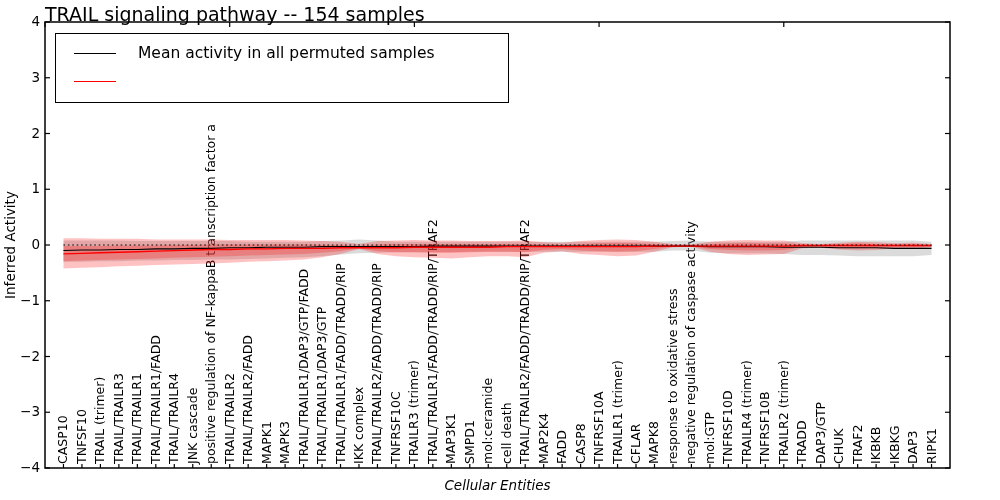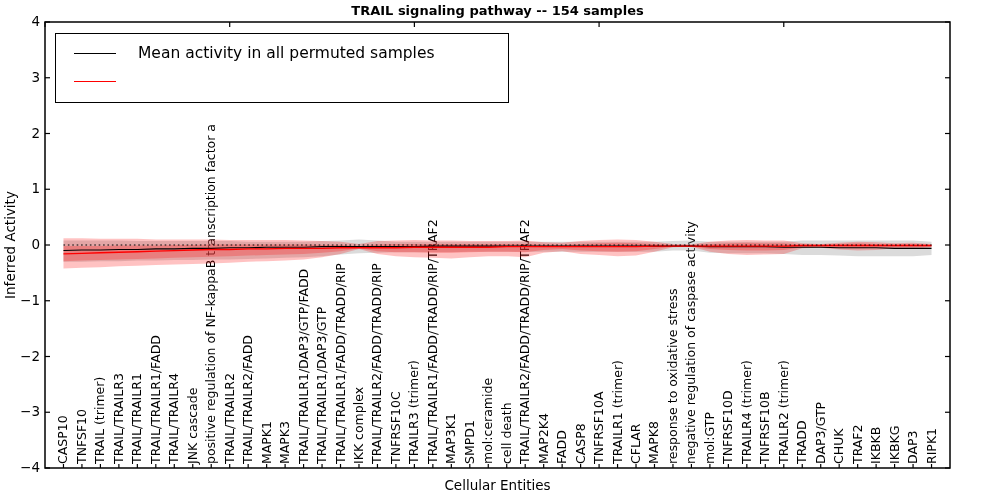--- a/index.html
+++ b/index.html
@@ -1,21 +1,21 @@
 <!DOCTYPE html>
 <html><head>
 <meta charset="utf-8">
 <style>
   html,body{margin:0;padding:0;background:#fff;}
   #figure{position:relative;width:1000px;height:500px;background:#ffffff;
           font-family:"DejaVu Sans",sans-serif;color:#000;overflow:hidden;}
-  #chart-title{position:absolute;left:45px;top:3px;width:905px;text-align:center;
-               font-size:13px;font-weight:bold;}
+  #chart-title{position:absolute;left:45px;top:3px;width:905px;
+               font-size:19px;}
   #x-axis-title{position:absolute;left:45px;top:477px;width:905px;text-align:center;
-                font-size:13.5px;}
+                font-size:13.5px;font-style:italic;}
   #y-axis-title{position:absolute;left:10px;top:245px;white-space:nowrap;
                 transform:translate(-50%,-50%) rotate(-90deg);font-size:13.5px;}
   #plot-svg{position:absolute;left:0;top:0;z-index:2;pointer-events:none;}
   #xlabel-layer{position:absolute;left:0;top:0;width:1000px;height:500px;z-index:1;}
   .xlabel{position:absolute;white-space:nowrap;transform:rotate(-90deg);
           transform-origin:0 0;font-size:12.5px;line-height:15px;}
   #ytick-layer{position:absolute;left:0;top:0;z-index:1;}
   .ytick{position:absolute;left:0;width:40px;text-align:right;font-size:13.5px;}
   #legend{position:absolute;left:55px;top:33px;width:452px;z-index:3;background:#fff;
           border:1.6px solid #000;padding:5px 0 7px 0;}

